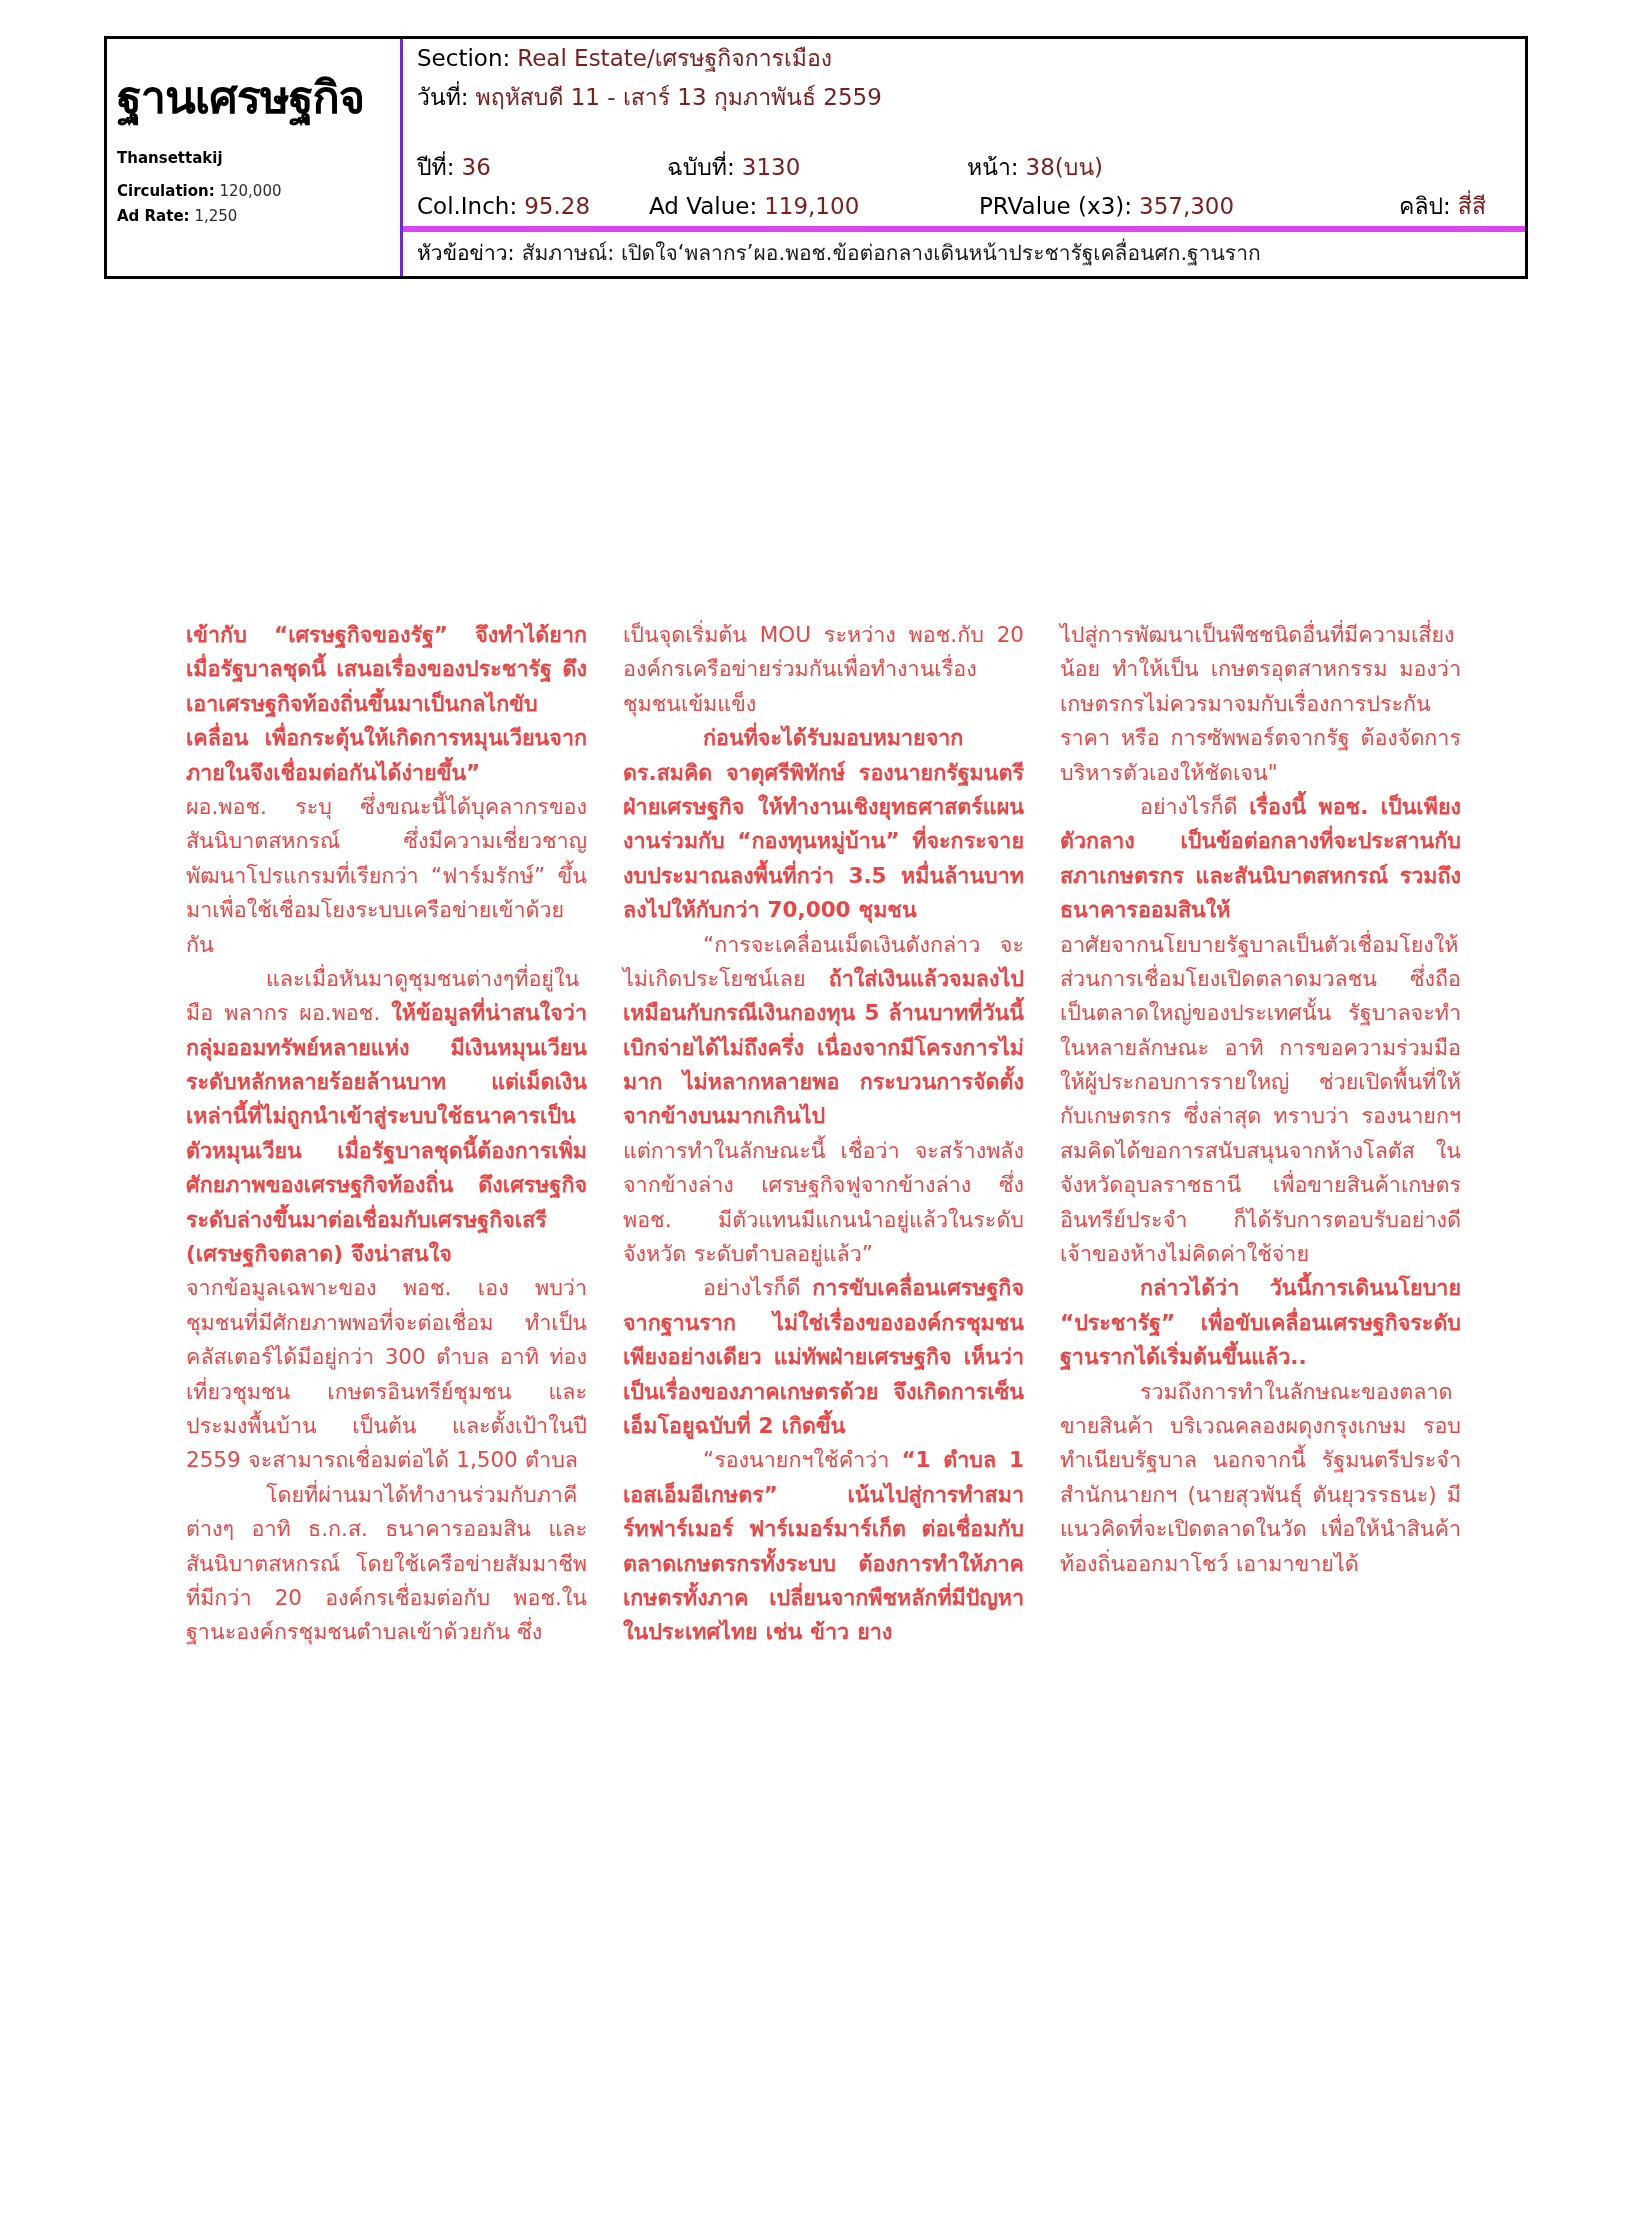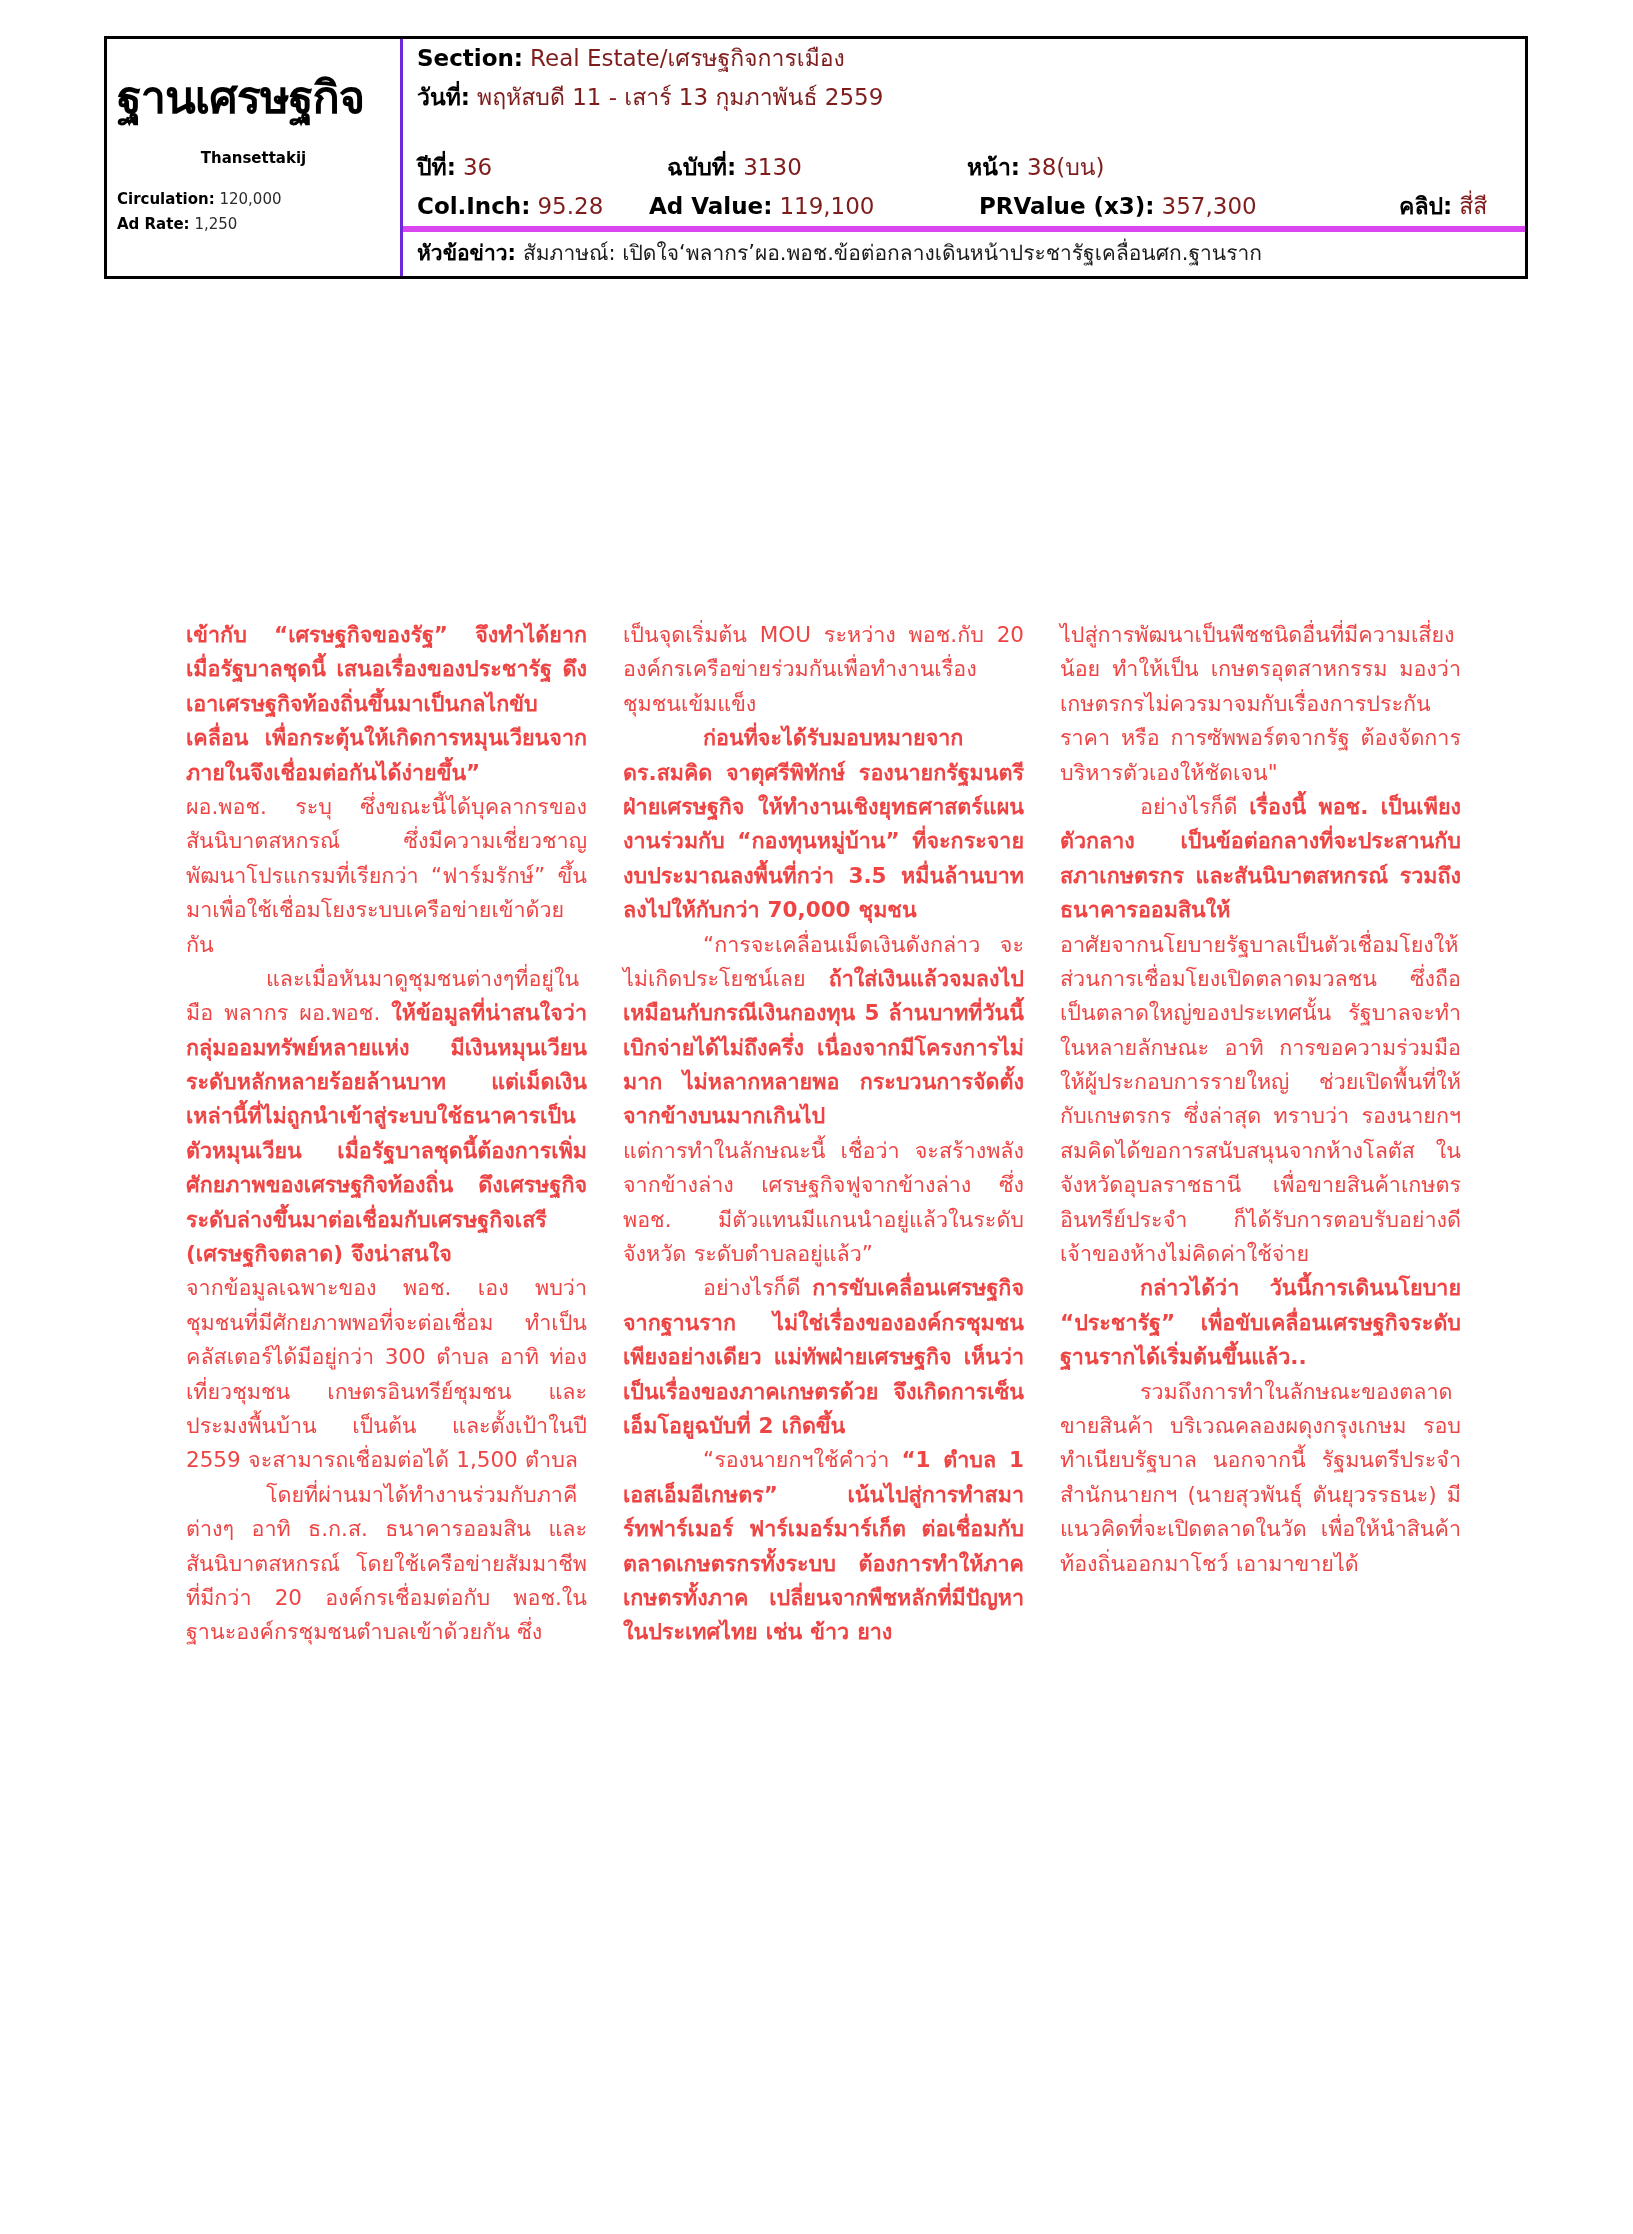--- a/index.html
+++ b/index.html
@@ -55,42 +55,41 @@
   .masthead-meta .lbl {
     font-weight: bold;
   }
   .masthead-meta .val {
     font-weight: normal;
     color: #2b2b2b;
   }
   .masthead-name {
     font-weight: bold;
     font-size: 15px;
-    margin-bottom: 16px;
-    text-align: center;
+    margin-bottom: 8px;
   }
 
   .header-fields {
     flex: 1;
     box-sizing: border-box;
     padding: 0;
     display: flex;
     flex-direction: column;
   }
   .hrow {
     display: flex;
     align-items: baseline;
     padding: 3px 0 3px 14px;
     font-size: 23px;
     line-height: 1.42;
     white-space: nowrap;
   }
   .hfield { display: inline-block; }
   .hlabel {
-    font-weight: bold;
+    font-weight: normal;
     font-size: 23px;
   }
   .hvalue {
     font-weight: normal;
     color: #7f1d1d;
     margin-left: 7px;
     font-size: 23px;
   }
   .hrow .hfield + .hfield { margin-left: 0; }
 

